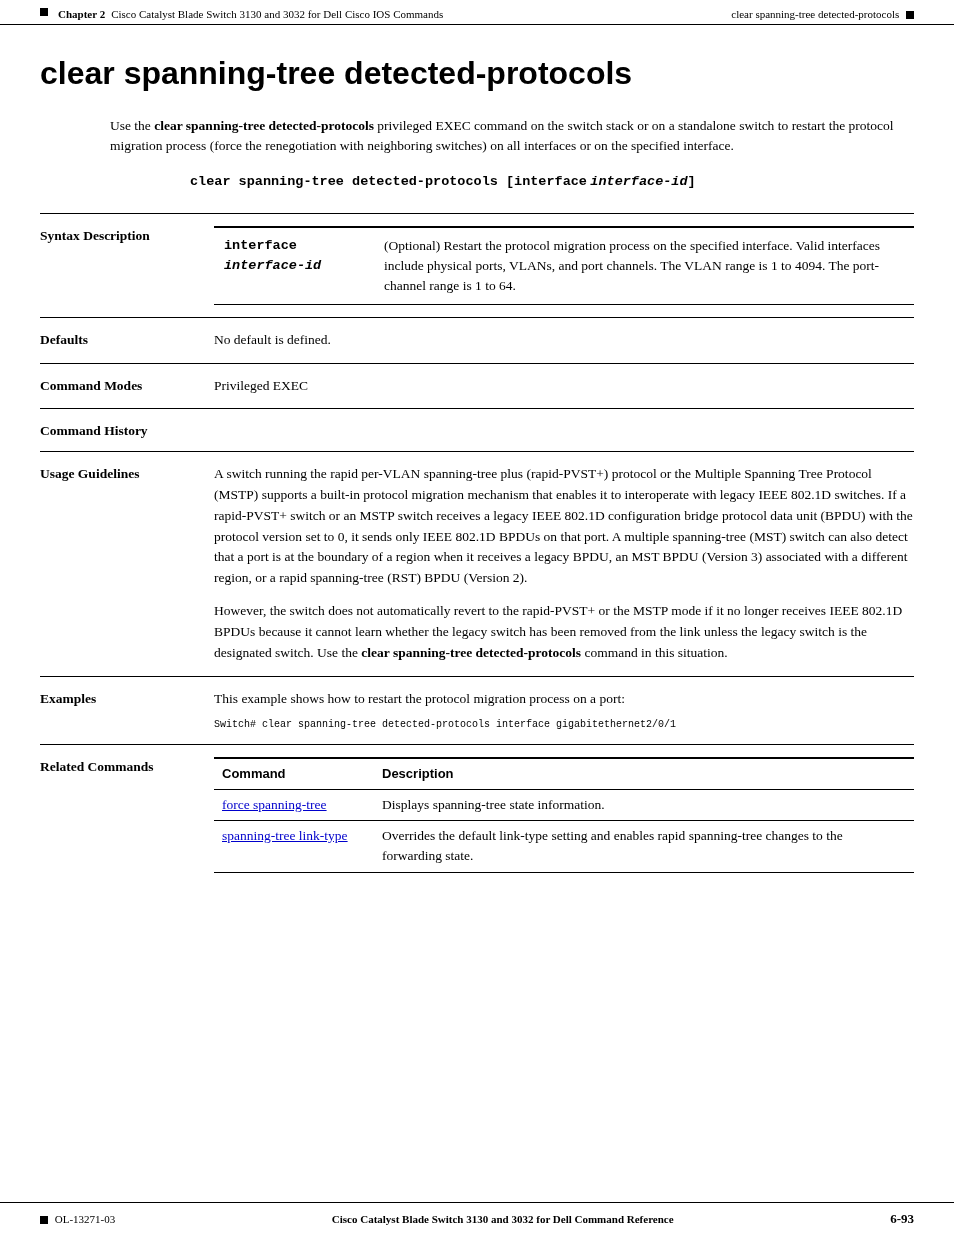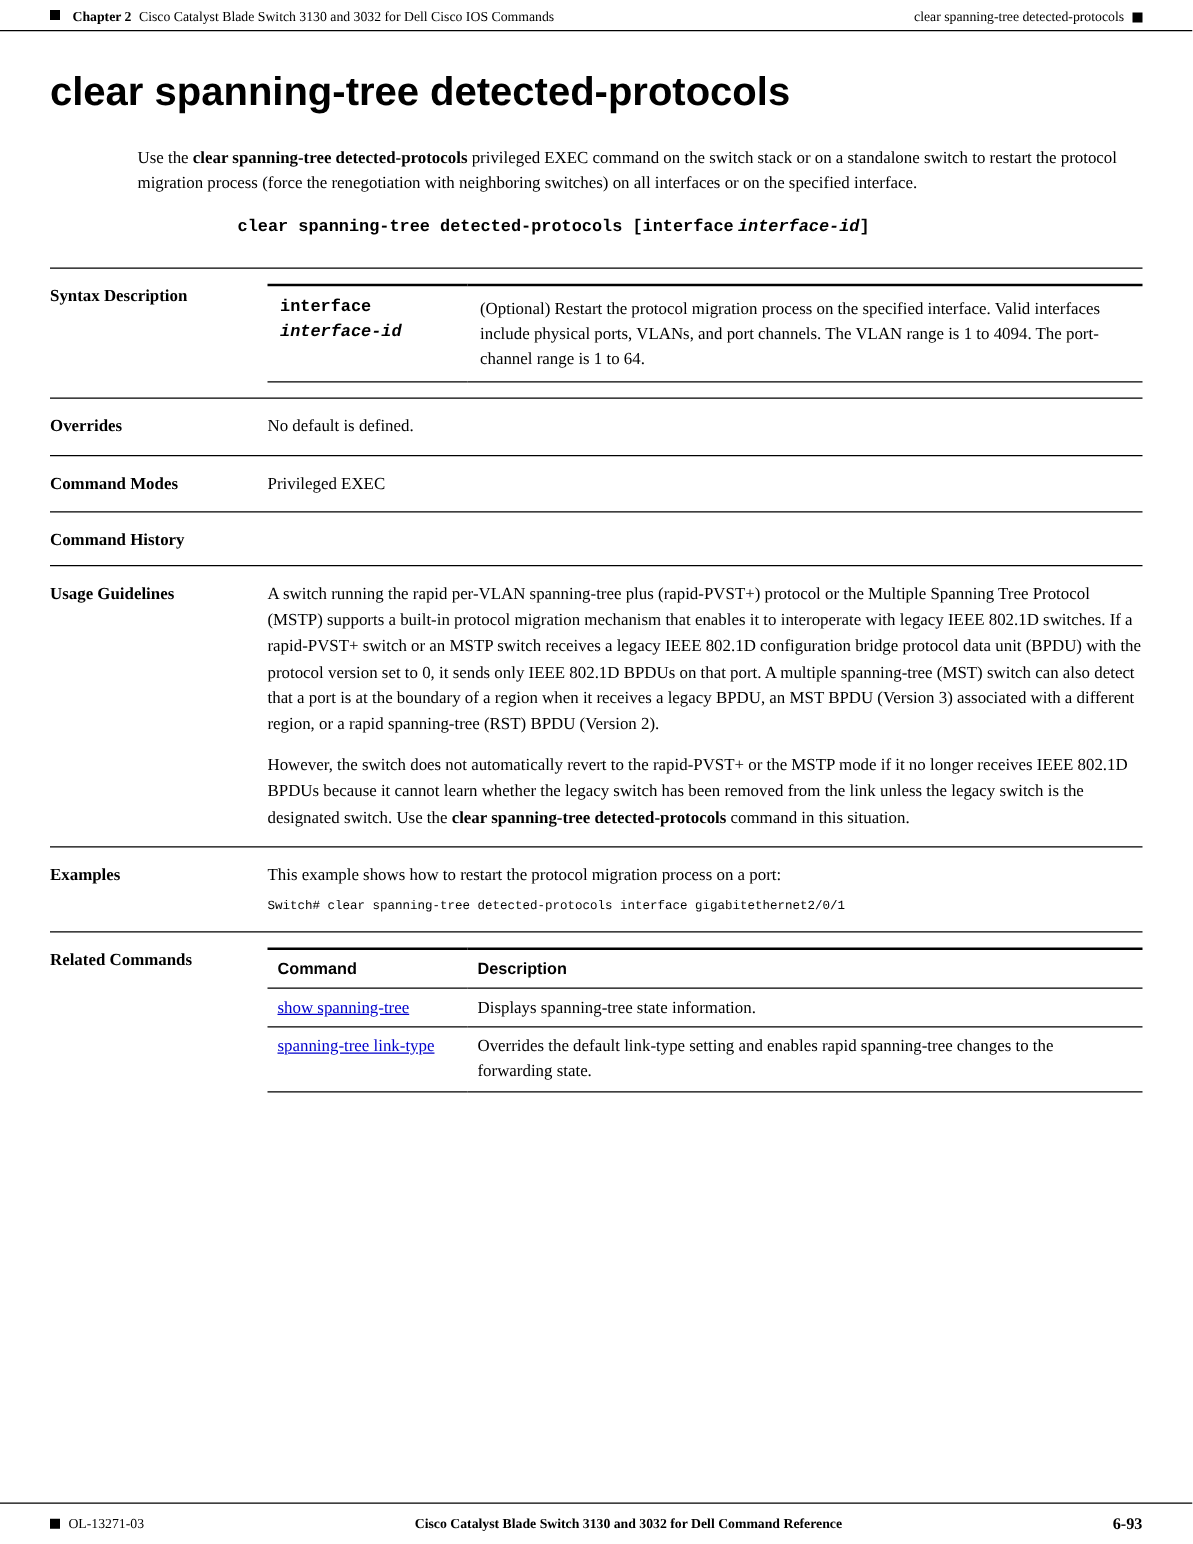--- a/index.html
+++ b/index.html
@@ -260,21 +260,21 @@
           </tr>
         </tbody>
           </table>
       </div>
     </div>
   </div>
 
   <div class="section-wrapper">
     <div class="section-row">
       <div class="section-label">
-        <span>Overrides</span>
+        <span>Defaults</span>
       </div>
       <div class="section-body">
         <span>No default is defined.</span>
       </div>
     </div>
   </div>
 
   <div class="section-wrapper">
     <div class="section-row">
       <div class="section-label">
@@ -329,21 +329,21 @@
         <table class="cmd-table">
           <thead>
             <tr>
               <th class="col1">Command</th>
               <th>Description</th>
             </tr>
           </thead>
           <tbody>
             <tr>
               <td>
-                <a class="link">show spanning-tree</a>
+                <a class="link">force spanning-tree</a>
               </td>
               <td>Displays spanning-tree state information.</td>
             </tr>
             <tr>
               <td>
                 <a class="link">spanning-tree link-type</a>
               </td>
               <td>Overrides the default link-type setting and enables rapid spanning-tree changes to the forwarding state.</td>
             </tr>
           </tbody>

